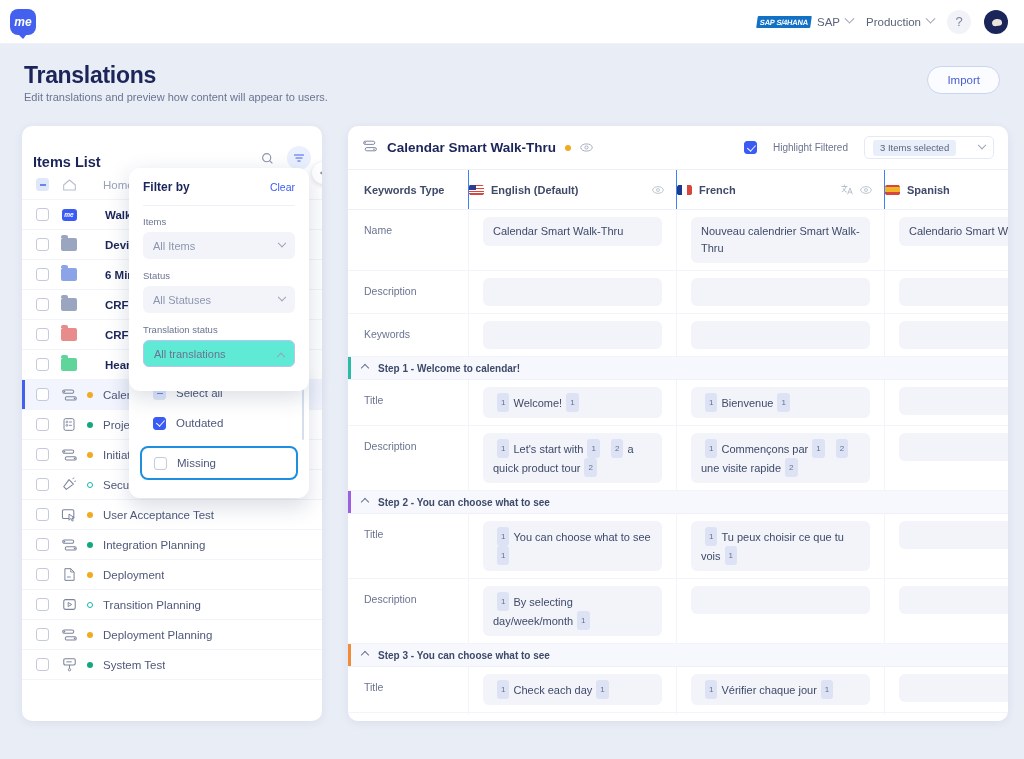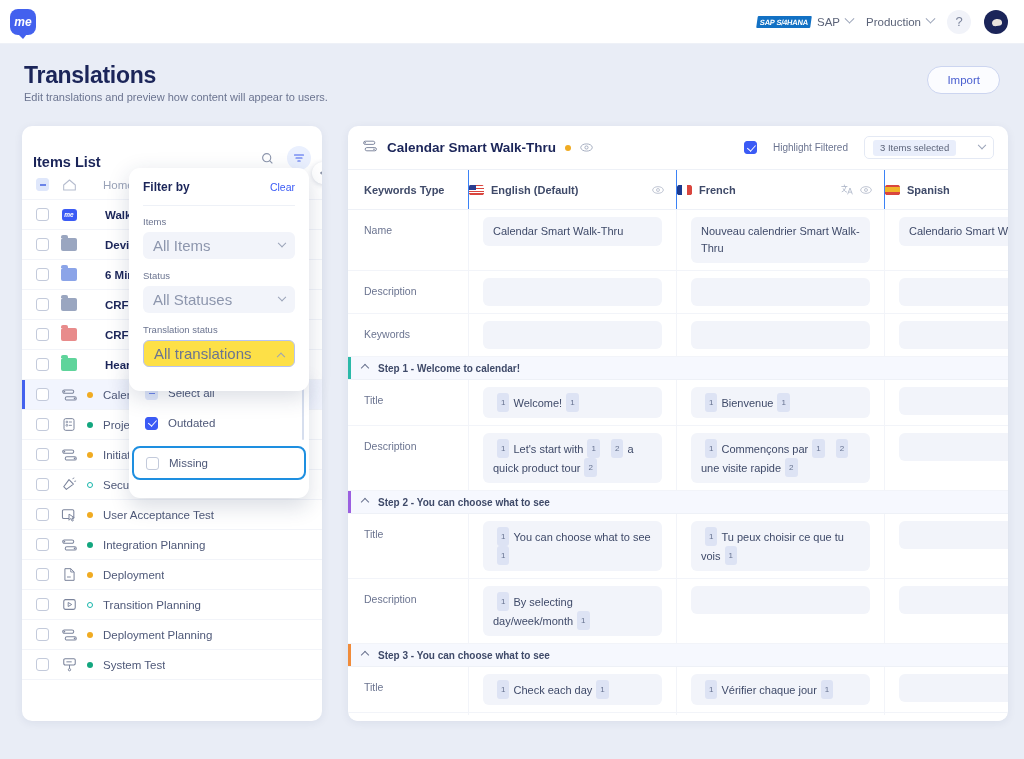--- a/index.html
+++ b/index.html
@@ -112,30 +112,30 @@
     background: #fff; border-radius: 11px; box-shadow: 0 6px 22px rgba(30,45,90,.17);
     padding: 12px 14px 16px; z-index: 20;
   }
   .fp-head { display:flex; align-items:center; }
   .fp-title { font-size: 12px; font-weight: bold; color: #1b2559; }
   .fp-clear { margin-left:auto; font-size: 10.5px; color: #3b5bf5; cursor: pointer; }
   .fp-div { height: 1px; background: #eef1f7; margin: 11px 0 10px; }
   .fp-lab { font-size: 9.5px; color: #6b7490; margin-bottom: 5px; }
   .fp-sel {
     height: 27px; border-radius: 6px; background: #f2f4fa; display:flex; align-items:center;
-    padding: 0 10px; font-size: 15px; color: #8d96ad; margin-bottom: 11px; cursor:pointer;
+    padding: 0 10px; font-size: 11px; color: #8d96ad; margin-bottom: 11px; cursor:pointer;
   }
   .fp-sel .chev { margin-left: auto; width:6px;height:6px; transform: rotate(45deg) translate(-2px,-2px);}
-  .fp-sel.open { background:#fde047; border: 1.3px solid #b7c4f3; color:#6b7490; margin-bottom: 8px; }
+  .fp-sel.open { background:#5eead4; border: 1.3px solid #b7c4f3; color:#6b7490; margin-bottom: 8px; }
   .fp-sel.open .chev { transform: rotate(-135deg) translate(-2px,-2px); }
 
   .fp-menu {
     position:absolute; left: 129px; top: 372px; width: 180px; background:#fff;
     border-radius: 0 0 11px 11px; box-shadow: 0 10px 20px rgba(30,45,90,.15);
-    padding: 6px 0 10px; z-index: 19;
+    padding: 6px 8px 10px; z-index: 19;
   }
   .fp-opt { height: 30px; display:flex; align-items:center; padding: 0 0 0 16px; font-size: 11.5px;
             color: #4e5878; cursor: pointer; }
   .fp-opt .cb { margin-right: 10px; }
   .fp-opt.focus {
     border: 2.5px solid #1e8fe0; border-radius: 8px; margin: 8px 3px; height: 34px;
     background:#fff; padding-left: 12px;
   }
   .fp-scroll { position:absolute; right:5px; top:10px; width:2.5px; height:58px; background:#d6deee; border-radius:2px;}
 

